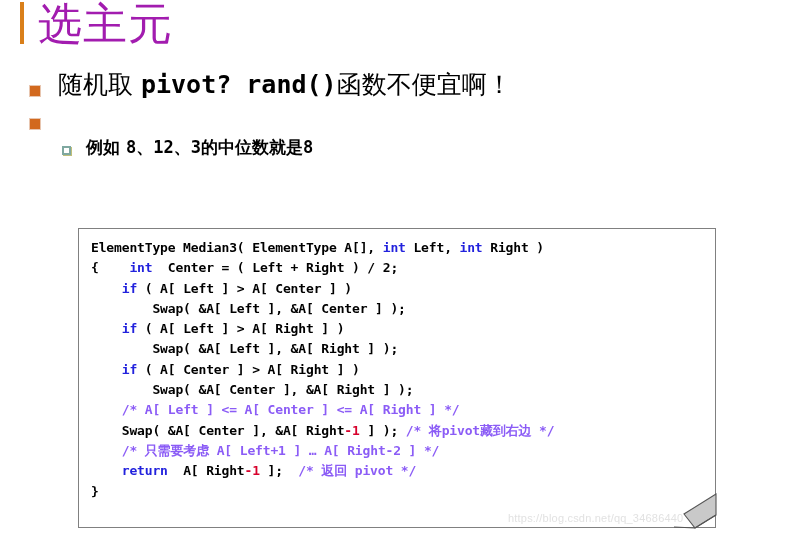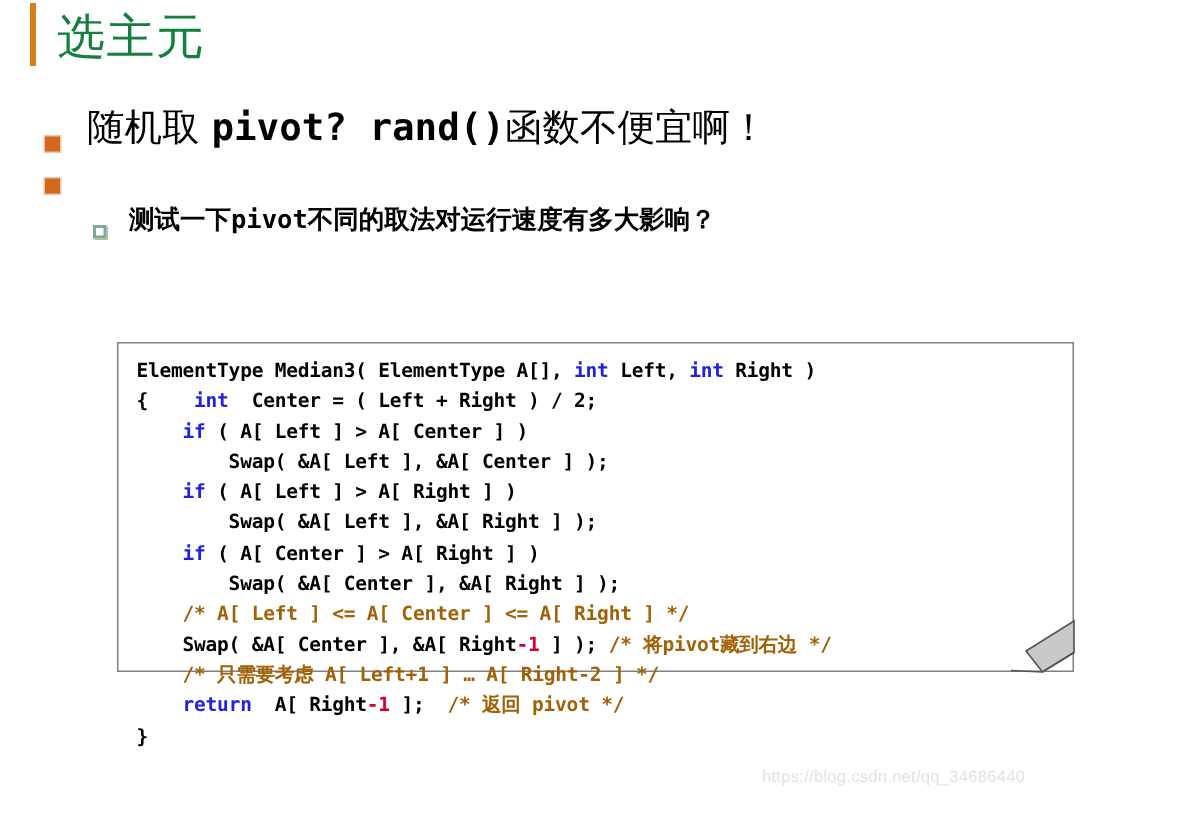--- a/index.html
+++ b/index.html
@@ -27,38 +27,38 @@
   }
   #title-accent-bar {
     width: 4px;
     height: 42px;
     background: #D97F1A;
     margin-right: 14px;
     flex: 0 0 auto;
   }
   #slide-title {
     font-family: "DejaVu Sans", "Liberation Sans", sans-serif;
-    font-size: 32px;
+    font-size: 44px;
     line-height: 44px;
-    color: #15803d;
+    color: #a21caf;
     font-weight: 400;
     letter-spacing: 1px;
     white-space: nowrap;
   }
 
   
   #bullet-list {
     position: absolute;
     left: 30px;
     top: 68px;
     width: 740px;
   }
   .bullet-row {
     display: flex;
-    align-items: flex-end;
+    align-items: center;
   }
   .bullet-row.level1 {
     margin-bottom: 6px;
   }
   .bullet-row.level2 {
     margin-left: 32px;
     margin-bottom: 3px;
   }
   .marker-l1 {
     width: 10px;
@@ -98,39 +98,39 @@
     font-family: "DejaVu Sans Mono", "Liberation Mono", monospace;
     font-weight: 700;
   }
 
   
   #code-box {
     position: absolute;
     left: 78px;
     top: 228px;
     width: 638px;
-    height: 220px;
+    height: 300px;
     border: 1px solid #808080;
     background: #ffffff;
     box-sizing: border-box;
   }
   #code-content {
     position: absolute;
     left: 12px;
     top: 9px;
     font-family: "DejaVu Sans Mono", "Liberation Mono", monospace;
     font-size: 13px;
     line-height: 20.3px;
     font-weight: 700;
     white-space: pre;
     letter-spacing: -0.15px;
   }
   .code-line { white-space: pre; }
   .kw  { color: #2222DD; }
-  .cm  { color: #a16207; }
+  .cm  { color: #8b5cf6; }
   .num { color: #D7002B; }
   .pl  { color: #000000; }
 
   
   #code-fold {
     position: absolute;
     right: -1px;
     bottom: -1px;
     width: 42px;
     height: 34px;
@@ -161,21 +161,21 @@
 <div id="bullet-list">
     <div class="bullet-row level1">
       <span class="marker-l1"></span>
       <span class="bullet-text-l1"><span>随机取 </span><span class="mono-inline">pivot? rand()</span><span>函数不便宜啊！</span></span>
     </div>
     <div class="bullet-row level1">
       <span class="marker-l1"></span>
     </div>
     <div class="bullet-row level2">
       <span class="marker-l2"></span>
-      <span class="bullet-text-l2"><span>测试一下</span><span class="mono-inline">pivot</span><span>不同的取法对运行速度有多大影响？</span></span>
+      <span class="bullet-text-l2"><span>例如 </span><span class="mono-inline">8</span><span>、</span><span class="mono-inline">12</span><span>、</span><span class="mono-inline">3</span><span>的中位数就是</span><span class="mono-inline">8</span></span>
     </div>
   </div>
 
 <div id="code-box">
   <div id="code-content"><div class="code-line"><span class="pl">ElementType Median3( ElementType A[], </span><span class="kw">int</span><span class="pl"> Left, </span><span class="kw">int</span><span class="pl"> Right )</span></div><div class="code-line"><span class="pl">{    </span><span class="kw">int</span><span class="pl">  Center = ( Left + Right ) / 2;</span></div><div class="code-line"><span class="pl">    </span><span class="kw">if</span><span class="pl"> ( A[ Left ] &gt; A[ Center ] )</span></div><div class="code-line"><span class="pl">        Swap( &amp;A[ Left ], &amp;A[ Center ] );</span></div><div class="code-line"><span class="pl">    </span><span class="kw">if</span><span class="pl"> ( A[ Left ] &gt; A[ Right ] )</span></div><div class="code-line"><span class="pl">        Swap( &amp;A[ Left ], &amp;A[ Right ] );</span></div><div class="code-line"><span class="pl">    </span><span class="kw">if</span><span class="pl"> ( A[ Center ] &gt; A[ Right ] )</span></div><div class="code-line"><span class="pl">        Swap( &amp;A[ Center ], &amp;A[ Right ] );</span></div><div class="code-line"><span class="pl">    </span><span class="cm">/* A[ Left ] &lt;= A[ Center ] &lt;= A[ Right ] */</span></div><div class="code-line"><span class="pl">    Swap( &amp;A[ Center ], &amp;A[ Right</span><span class="num">-1</span><span class="pl"> ] ); </span><span class="cm">/* 将pivot藏到右边 */</span></div><div class="code-line"><span class="pl">    </span><span class="cm">/* 只需要考虑 A[ Left+1 ] … A[ Right-2 ] */</span></div><div class="code-line"><span class="pl">    </span><span class="kw">return</span><span class="pl">  A[ Right</span><span class="num">-1</span><span class="pl"> ];  </span><span class="cm">/* 返回 pivot */</span></div><div class="code-line"><span class="pl">}</span></div></div>
   <svg id="code-fold" viewBox="0 0 42 34" width="42" height="34" aria-hidden="true">
     <polygon points="42,0 42,21 21,34 10,20" fill="#C9C9C9" stroke="#555555" stroke-width="1.1"></polygon>
     <polyline points="0,33 21,34 42,21" fill="none" stroke="#555555" stroke-width="1.1"></polyline>
   </svg>
 </div>

